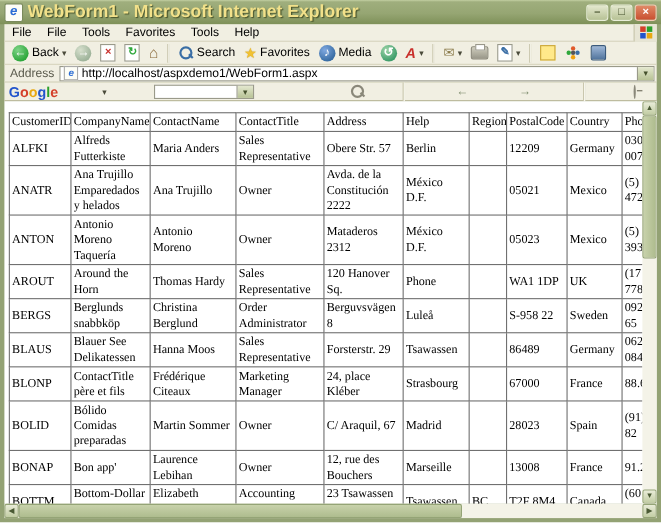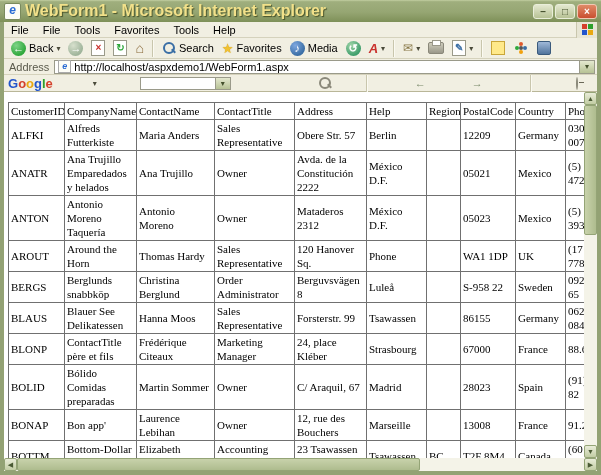--- a/index.html
+++ b/index.html
@@ -321,24 +321,24 @@
               <td>S-958 22</td>
               <td>Sweden</td>
               <td class="phone">092
 65</td>
             </tr>
             <tr>
               <td>BLAUS</td>
               <td>Blauer See Delikatessen</td>
               <td>Hanna Moos</td>
               <td>Sales Representative</td>
-              <td>Forsterstr. 99</td>
+              <td>Forsterstr. 29</td>
               <td>Tsawassen</td>
               <td></td>
-              <td>86155</td>
+              <td>86489</td>
               <td>Germany</td>
               <td class="phone">062
 084</td>
             </tr>
             <tr>
               <td>BLONP</td>
               <td>ContactTitle père et fils</td>
               <td>Frédérique Citeaux</td>
               <td>Marketing Manager</td>
               <td>24, place Kléber</td>

